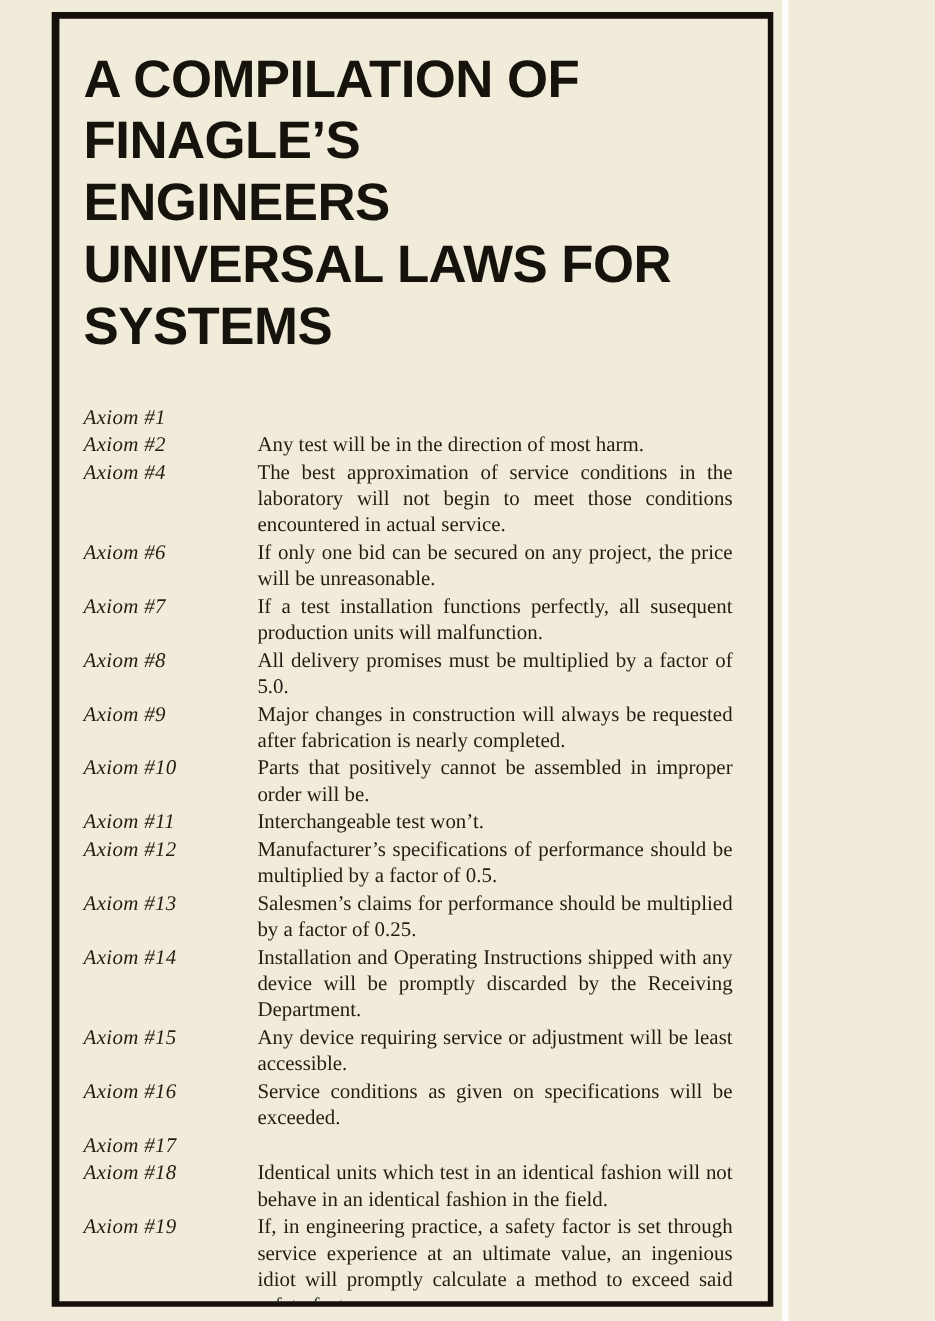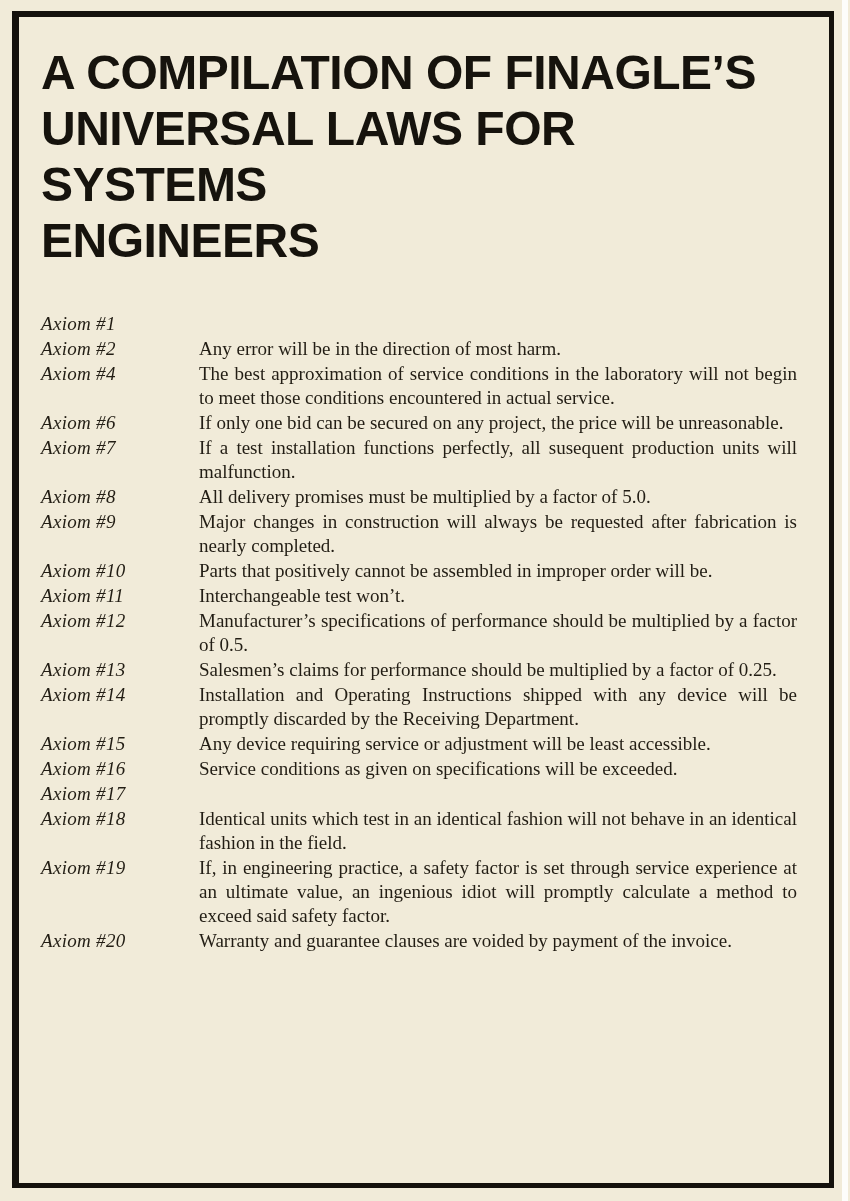--- a/index.html
+++ b/index.html
@@ -9,26 +9,27 @@
   }
   html,body{margin:0;padding:0;}
   body{
     background:var(--paper);
     font-family:"Liberation Serif", serif;
     width:850px;
     height:1201px;
     overflow:hidden;
   }
   .page{
-    width:848px;
+    width:682px;
     height:1201px;
     box-sizing:border-box;
     background:var(--paper);
     padding:11px 14px 13px 12px;
     position:relative;
+    margin-left:35px;
   }
   .page::after{ 
     content:"";
     position:absolute;
     top:0;right:0;width:6px;height:100%;
     background:#fdfdfb;
   }
   .frame{
     width:100%;
     height:100%;
@@ -73,32 +74,32 @@
   }
 </style>
 </head>
 <body>
 
 <div class="page">
   <div class="frame">
 
     <h1 class="title">
       <span class="title-line">A COMPILATION OF FINAGLE’S</span>
+      <span class="title-line">ENGINEERS</span>
       <span class="title-line">UNIVERSAL LAWS FOR SYSTEMS</span>
-      <span class="title-line">ENGINEERS</span>
     </h1>
 
     <div class="axioms" id="axioms-list">
   <div class="axiom-row">
     <span class="axiom-label">Axiom #1</span>
   </div>
 
   <div class="axiom-row">
     <span class="axiom-label">Axiom #2</span>
-    <span class="axiom-text">Any error will be in the direction of most harm.</span>
+    <span class="axiom-text">Any test will be in the direction of most harm.</span>
   </div>
 
 
   <div class="axiom-row">
     <span class="axiom-label">Axiom #4</span>
     <span class="axiom-text">The best approximation of service conditions in the laboratory will not begin to meet those conditions encountered in actual service.</span>
   </div>
 
 
   <div class="axiom-row">

